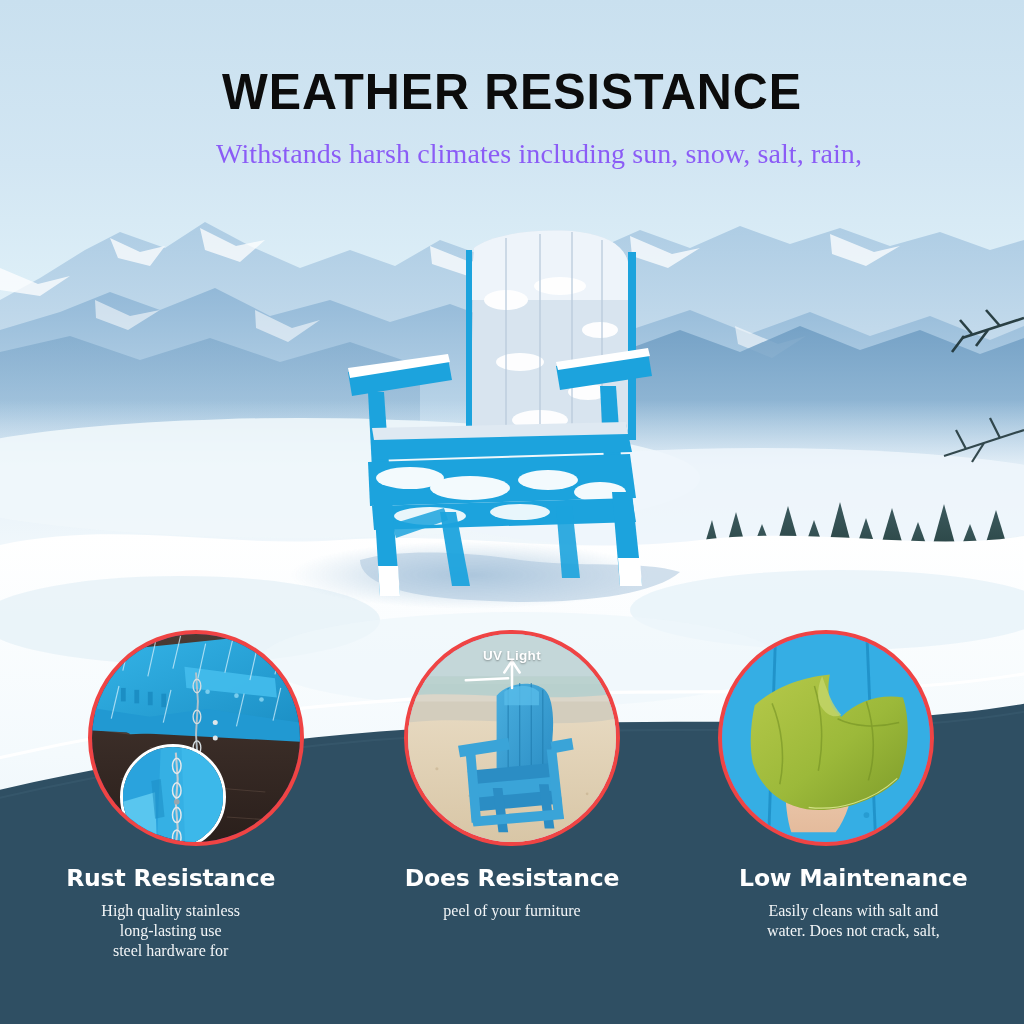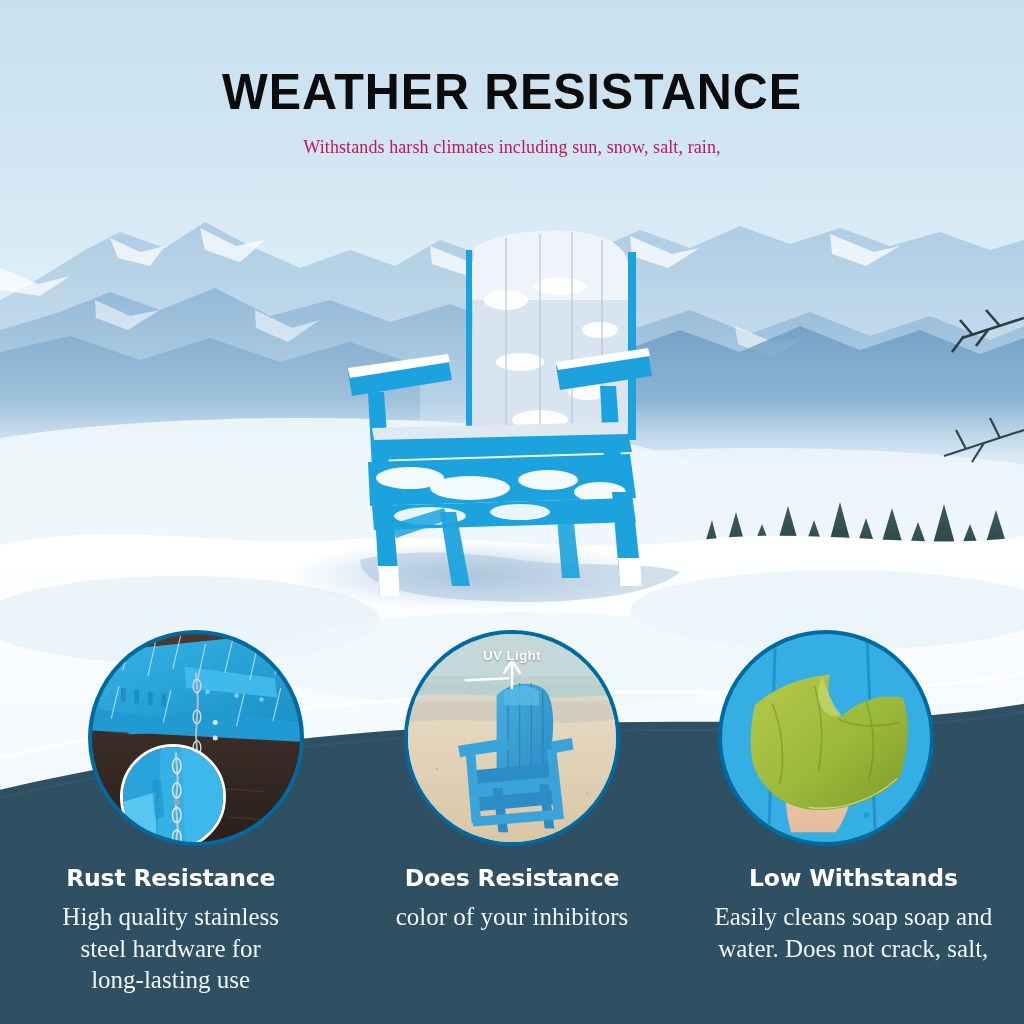--- a/index.html
+++ b/index.html
@@ -58,42 +58,43 @@
     font-size: 50px;
     letter-spacing: 0.9px;
     color: #0c0c0c;
     line-height: 1.05;
     transform: scaleX(0.97);
   }
   .subtitle {
     margin: 16px auto 0;
     width: 700px;
     font-family: "Liberation Serif", serif;
-    font-size: 18px;
+    font-size: 28px;
     line-height: 1.38;
-    color: #be185d;
+    color: #8b5cf6;
     letter-spacing: 0.1px;
+    text-align: right;
   }
   .subtitle .line { display: block; }
 
   
   .circles-layer {
     position: absolute;
     left: 0; top: 0;
     width: 1024px; height: 1024px;
     z-index: 30;
   }
   .circle {
     position: absolute;
     width: 216px; height: 216px;
     border-radius: 50%;
-    border: 4px solid #0369a1;
+    border: 4px solid #ef4444;
     overflow: hidden;
     box-sizing: border-box;
-    background: #0f766e;
+    background: #ec4899;
   }
   .circle-1 { left: 88px;  top: 630px; }
   .circle-2 { left: 404px; top: 630px; }
   .circle-3 { left: 718px; top: 630px; }
   .circle svg { display: block; width: 100%; height: 100%; }
 
   
   .inset-circle {
     position: absolute;
     left: 28px; top: 110px;
@@ -136,21 +137,21 @@
   .feature-title {
     font-family: "DejaVu Sans", sans-serif;
     font-weight: 700;
     font-size: 23.5px;
     color: #ffffff;
     letter-spacing: -0.2px;
     margin: 0 0 9px 0;
   }
   .feature-desc {
     font-family: "Liberation Serif", serif;
-    font-size: 25px;
+    font-size: 16px;
     line-height: 1.26;
     color: #f2f5f7;
     margin: 0;
   }
   .feature-desc .line { display: block; }
 </style>
 </head>
 <body>
 
 <div id="infographic">
@@ -576,34 +577,34 @@
       </svg>
     </div>
   </div>
 
   <div class="features">
 
     <div class="feature">
       <div class="feature-title">Rust Resistance</div>
       <div class="feature-desc">
         <span class="line">High quality stainless</span>
+        <span class="line">long-lasting use</span>
         <span class="line">steel hardware for</span>
-        <span class="line">long-lasting use</span>
       </div>
     </div>
 
     <div class="feature">
       <div class="feature-title">Does Resistance</div>
       <div class="feature-desc">
-        <span class="line">color of your inhibitors</span>
+        <span class="line">peel of your furniture</span>
       </div>
     </div>
 
     <div class="feature">
-      <div class="feature-title">Low Withstands</div>
+      <div class="feature-title">Low Maintenance</div>
       <div class="feature-desc">
-        <span class="line">Easily cleans soap soap and</span>
+        <span class="line">Easily cleans with salt and</span>
         <span class="line">water. Does not crack, salt,</span>
       </div>
     </div>
   </div>
 
 </div>
 
 </body></html>

